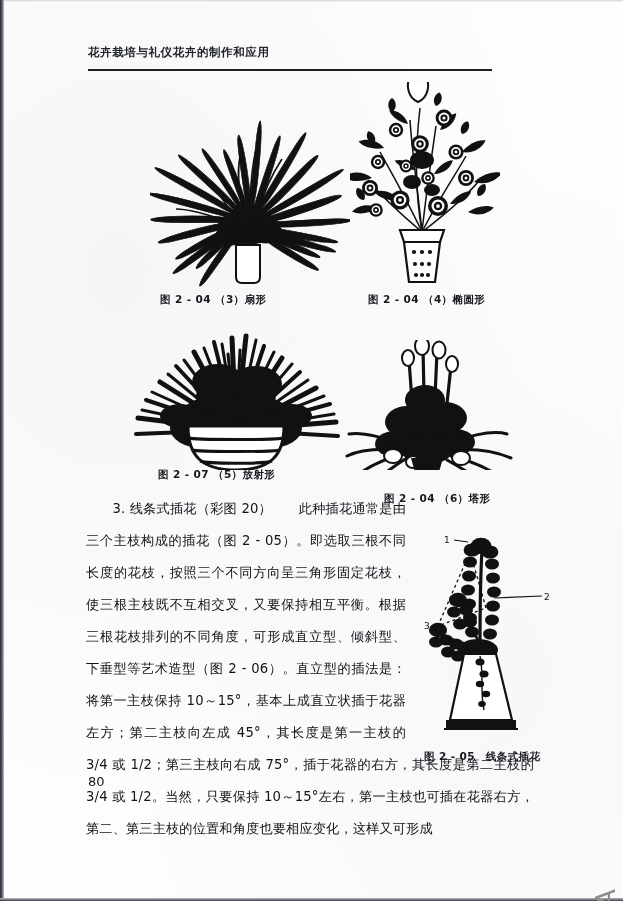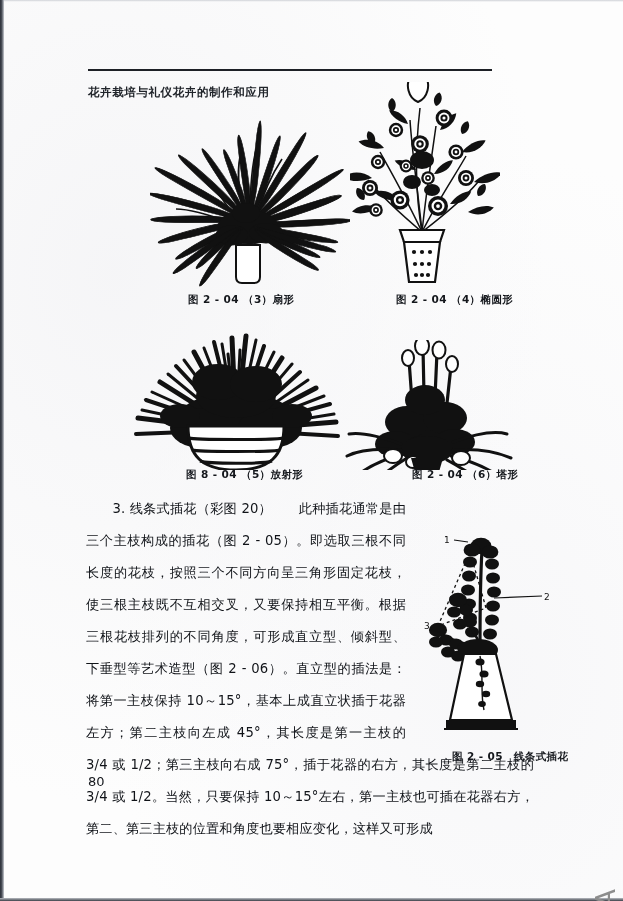--- a/index.html
+++ b/index.html
@@ -55,21 +55,20 @@
   .running-head {
     position: absolute;
     left: 88px;
     top: 45px;
     width: 430px;
     font-family: "DejaVu Sans", "Liberation Sans", sans-serif;
     font-size: 11.5px;
     letter-spacing: 0.6px;
     color: #20242a;
     font-weight: 600;
-    margin-top: 40px;
   }
   .header-rule {
     position: absolute;
     left: 88px;
     top: 69px;
     width: 404px;
     height: 1.6px;
     background: #1d2026;
   }
 
@@ -80,21 +79,20 @@
   .fig svg { display: block; }
 
   .caption {
     position: absolute;
     font-family: "DejaVu Sans", "Liberation Sans", sans-serif;
     font-size: 10.5px;
     color: #14171c;
     letter-spacing: 0.4px;
     white-space: nowrap;
     font-weight: 600;
-    margin-left: 28px;
   }
 
   
   .bodytext {
     position: absolute;
     left: 86px;
     top: 493px;
     width: 448px;
     font-family: "DejaVu Sans", "Liberation Sans", sans-serif;
     font-size: 13.2px;
@@ -470,21 +468,21 @@
       </g>
 
       <g transform="translate(104,108)">
         <path d="M-48 0 C -48 30 -34 44 0 44 C 34 44 48 30 48 0 Z" fill="#fff" stroke="#111" stroke-width="3"></path>
         <path d="M-47 12 C -42 14 42 14 47 12" fill="none" stroke="#111" stroke-width="3"></path>
         <path d="M-44 24 C -38 26 38 26 44 24" fill="none" stroke="#111" stroke-width="3"></path>
         <path d="M-36 35 C -28 38 28 38 36 35" fill="none" stroke="#111" stroke-width="3"></path>
       </g>
     </svg>
   </div>
-  <div class="caption" style="left:158px; top:468px;">图 8 - 04    （5）放射形</div>
+  <div class="caption" style="left:158px; top:468px;">图 2 - 07    （5）放射形</div>
 
   <div class="fig" style="left:345px; top:340px;">
     <svg width="180" height="130" viewBox="0 0 180 130" aria-hidden="true">
       <g transform="translate(82,112)">
 
         <g stroke="#111" stroke-width="3.2" fill="none" stroke-linecap="round">
           <path d="M-2 -10 L-4 -104"></path>
           <path d="M6 -10 L10 -100"></path>
           <path d="M-12 -10 L-18 -92"></path>
           <path d="M16 -12 L24 -86"></path>
@@ -524,21 +522,21 @@
         <g fill="#fff" stroke="#111" stroke-width="2">
           <ellipse cx="-34" cy="4" rx="9" ry="7"></ellipse>
           <ellipse cx="34" cy="6" rx="9" ry="7"></ellipse>
           <ellipse cx="-14" cy="10" rx="7" ry="6"></ellipse>
         </g>
 
         <path d="M-16 6 L16 6 L12 20 L-12 20 Z" fill="#111"></path>
       </g>
     </svg>
   </div>
-  <div class="caption" style="left:384px; top:468px;">图 2 - 04 （6）塔形</div>
+  <div class="caption" style="left:384px; top:492px;">图 2 - 04 （6）塔形</div>
 
   <div class="bodytext">
     <div class="wrap-right"></div>
     <p class="indent">3. 线条式插花（彩图 20）　　此种插花通常是由三个主枝构成的插花（图 2 - 05）。即选取三根不同长度的花枝，按照三个不同方向呈三角形固定花枝，使三根主枝既不互相交叉，又要保持相互平衡。根据三根花枝排列的不同角度，可形成直立型、倾斜型、下垂型等艺术造型（图 2 - 06）。直立型的插法是：将第一主枝保持 10～15°，基本上成直立状插于花器左方；第二主枝向左成 45°，其长度是第一主枝的 3/4 或 1/2；第三主枝向右成 75°，插于花器的右方，其长度是第二主枝的 3/4 或 1/2。当然，只要保持 10～15°左右，第一主枝也可插在花器右方，第二、第三主枝的位置和角度也要相应变化，这样又可形成</p>
   </div>
 
   <div class="fig" style="left:424px; top:534px;">
     <svg width="140" height="216" viewBox="0 0 140 216" aria-hidden="true">
       <defs>
         <g id="lobe">

